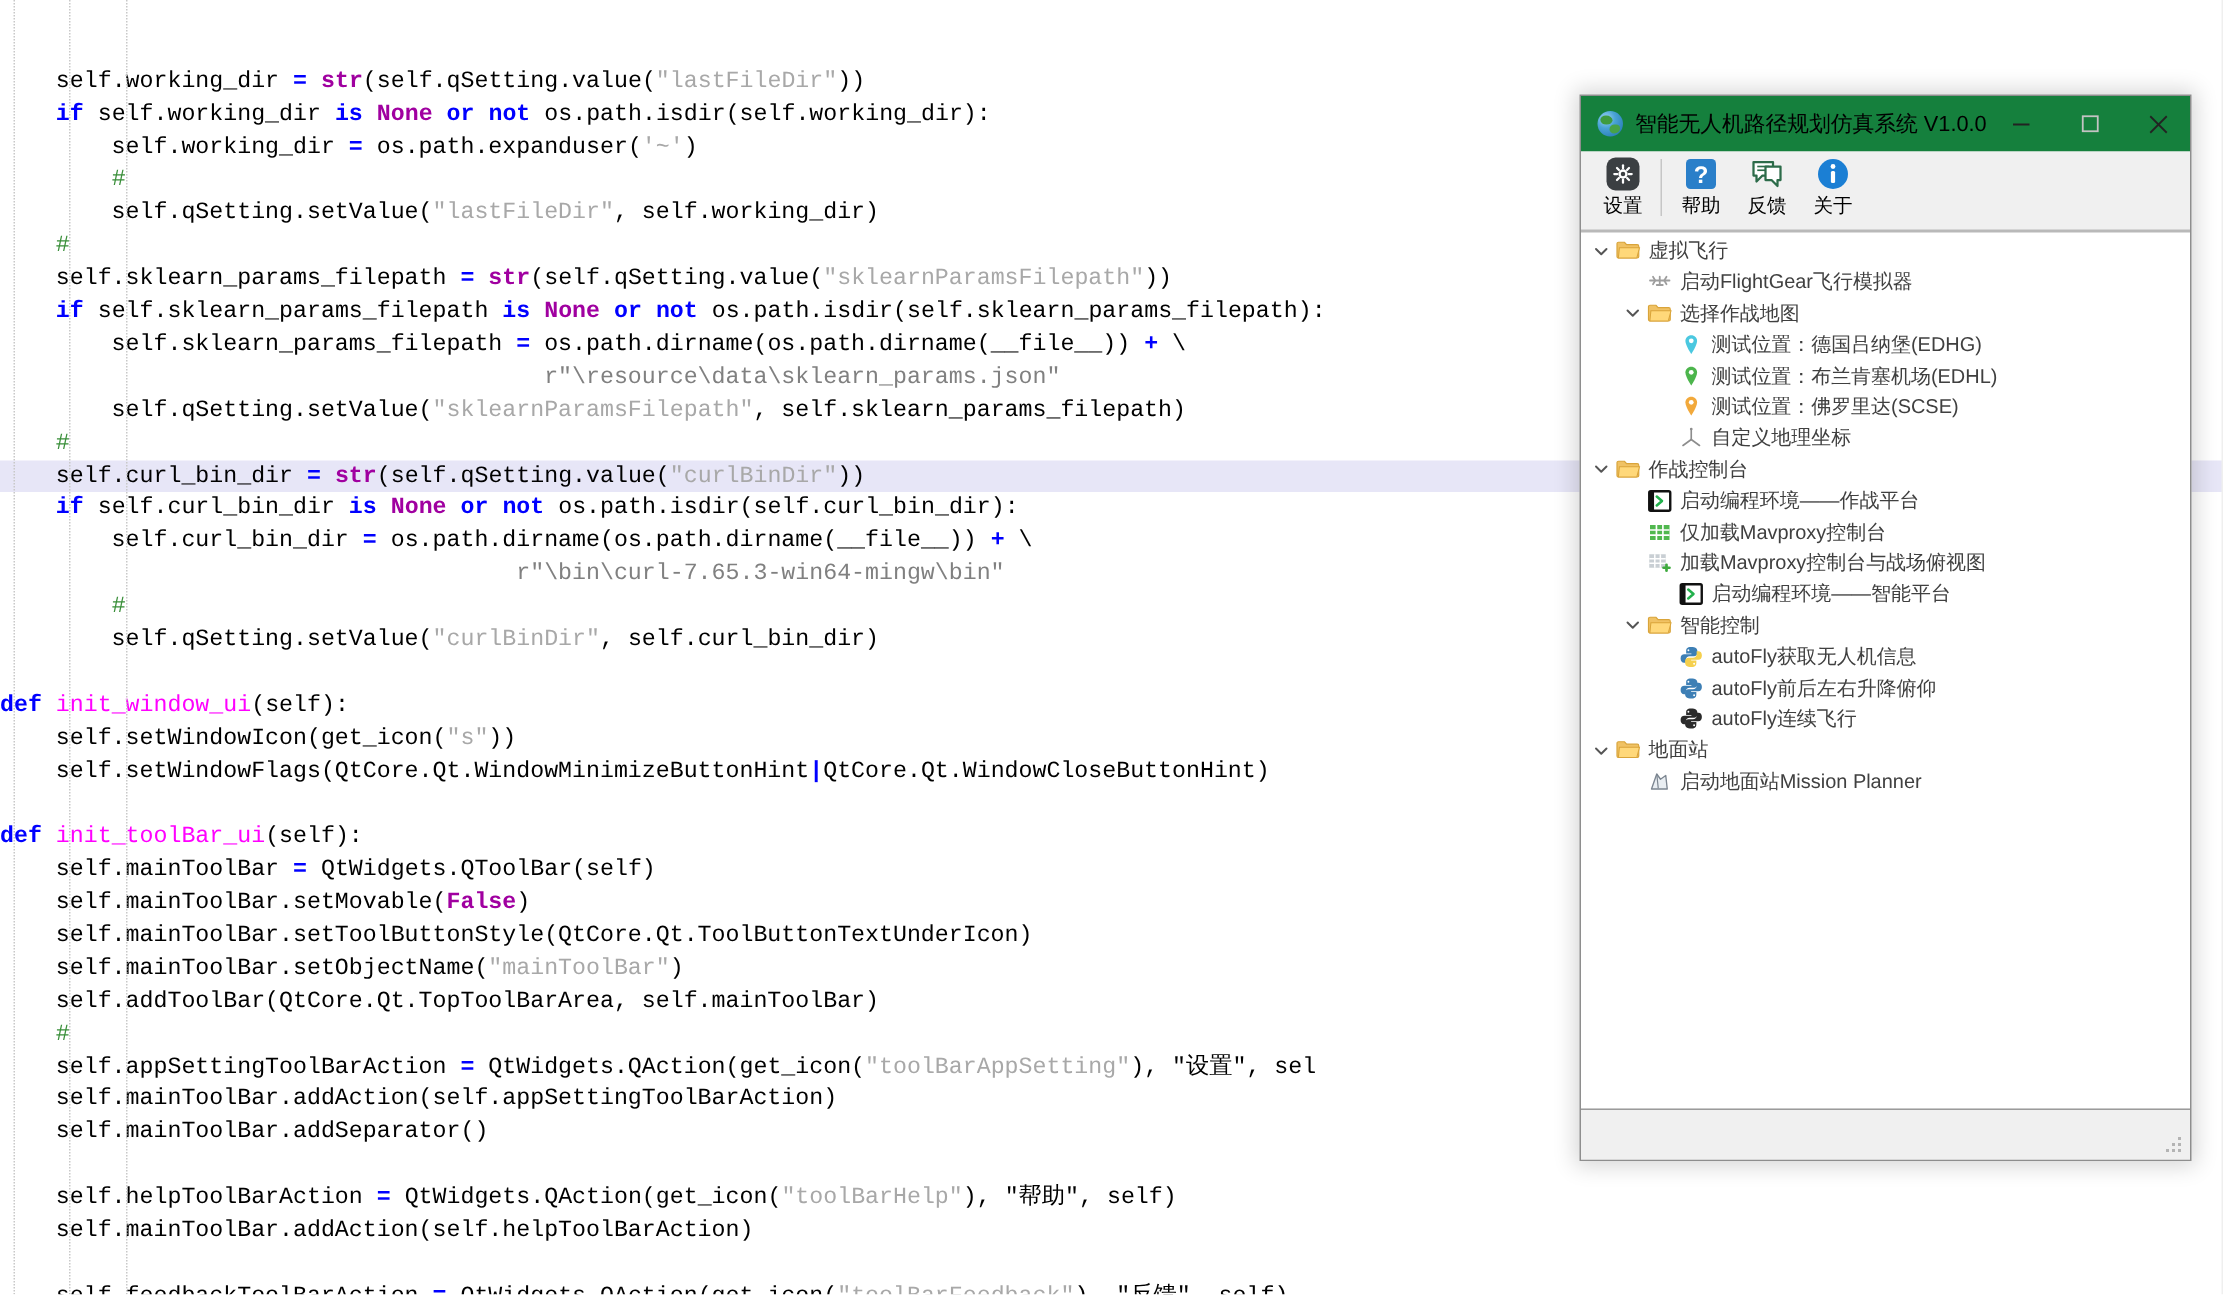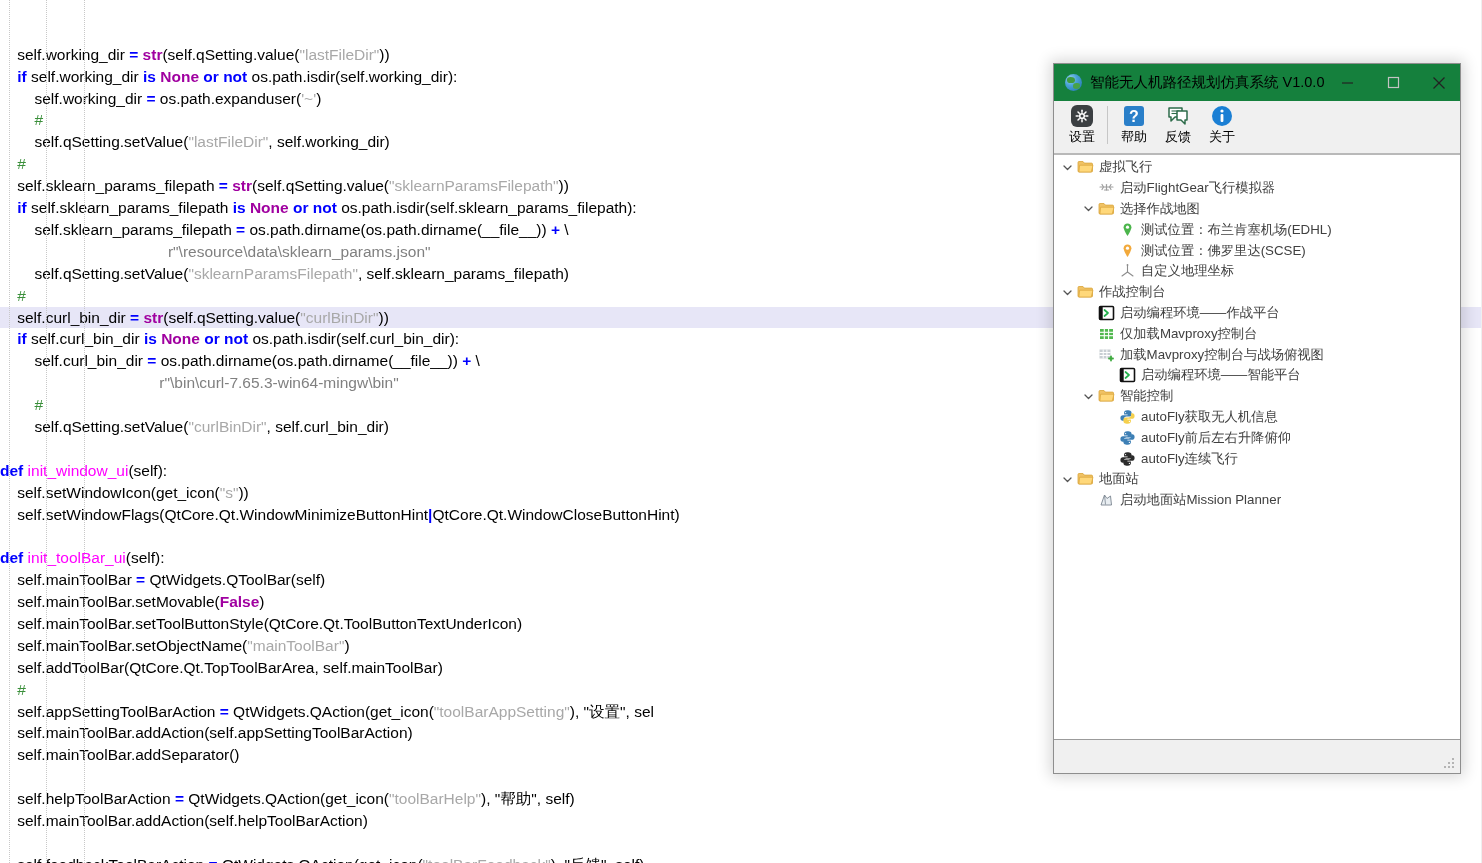--- a/index.html
+++ b/index.html
@@ -6,21 +6,21 @@
   body{
     width:1482px;height:863px;overflow:hidden;position:relative;
     background:#ffffff;
     font-family:"Liberation Sans","DejaVu Sans",sans-serif;
   }
 
   
   #editor{
     position:absolute;left:0;top:0;width:1482px;height:863px;
     background:#ffffff;
-    font-family:Liberation Sans, sans-serif;
+    font-family:Liberation Mono, monospace;
     font-size:15.5px;
     line-height:21.9px;
     overflow:hidden;
     white-space:pre;
     color:#000000;
   }
   .code-line{
     position:relative;
     height:21.9px;
     padding-left:0px;
@@ -268,20 +268,29 @@
         <span class="ico"><svg width="17" height="16" viewBox="0 0 17 16">
             <path d="M1 3.5 a1 1 0 0 1 1-1 H6 l1.4 1.6 H14.5 a1 1 0 0 1 1 1 V12 a1 1 0 0 1 -1 1 H2 a1 1 0 0 1 -1 -1 Z" fill="#f0c264" stroke="#d9a43a" stroke-width="0.8"></path>
             <path d="M2.6 6.2 H16 L14.3 12.6 a0.6 0.6 0 0 1 -0.6 0.4 H1.9 Z" fill="#ffd87a" stroke="#d9a43a" stroke-width="0.7"></path>
           </svg></span>
         <span class="lbl">选择作战地图</span>
       </div>
       <div class="row">
         <span class="spacer" style="width: 50px;"></span>
         <span class="arrow"></span>
         <span class="ico"><svg width="17" height="16" viewBox="0 0 17 16">
+            <path d="M8.5 1.5 C6.3 1.5 4.6 3.2 4.6 5.3 C4.6 8.2 8.5 14 8.5 14 C8.5 14 12.4 8.2 12.4 5.3 C12.4 3.2 10.7 1.5 8.5 1.5 Z" fill="#4bc8e0"></path>
+            <circle cx="8.5" cy="5.2" r="1.6" fill="#ffffff"></circle>
+          </svg></span>
+        <span class="lbl">测试位置：德国吕纳堡(EDHG)</span>
+      </div>
+      <div class="row">
+        <span class="spacer" style="width: 50px;"></span>
+        <span class="arrow"></span>
+        <span class="ico"><svg width="17" height="16" viewBox="0 0 17 16">
             <path d="M8.5 1.5 C6.3 1.5 4.6 3.2 4.6 5.3 C4.6 8.2 8.5 14 8.5 14 C8.5 14 12.4 8.2 12.4 5.3 C12.4 3.2 10.7 1.5 8.5 1.5 Z" fill="#4cb54c"></path>
             <circle cx="8.5" cy="5.2" r="1.6" fill="#ffffff"></circle>
           </svg></span>
         <span class="lbl">测试位置：布兰肯塞机场(EDHL)</span>
       </div>
       <div class="row">
         <span class="spacer" style="width: 50px;"></span>
         <span class="arrow"></span>
         <span class="ico"><svg width="17" height="16" viewBox="0 0 17 16">
             <path d="M8.5 1.5 C6.3 1.5 4.6 3.2 4.6 5.3 C4.6 8.2 8.5 14 8.5 14 C8.5 14 12.4 8.2 12.4 5.3 C12.4 3.2 10.7 1.5 8.5 1.5 Z" fill="#f2a93b"></path>

